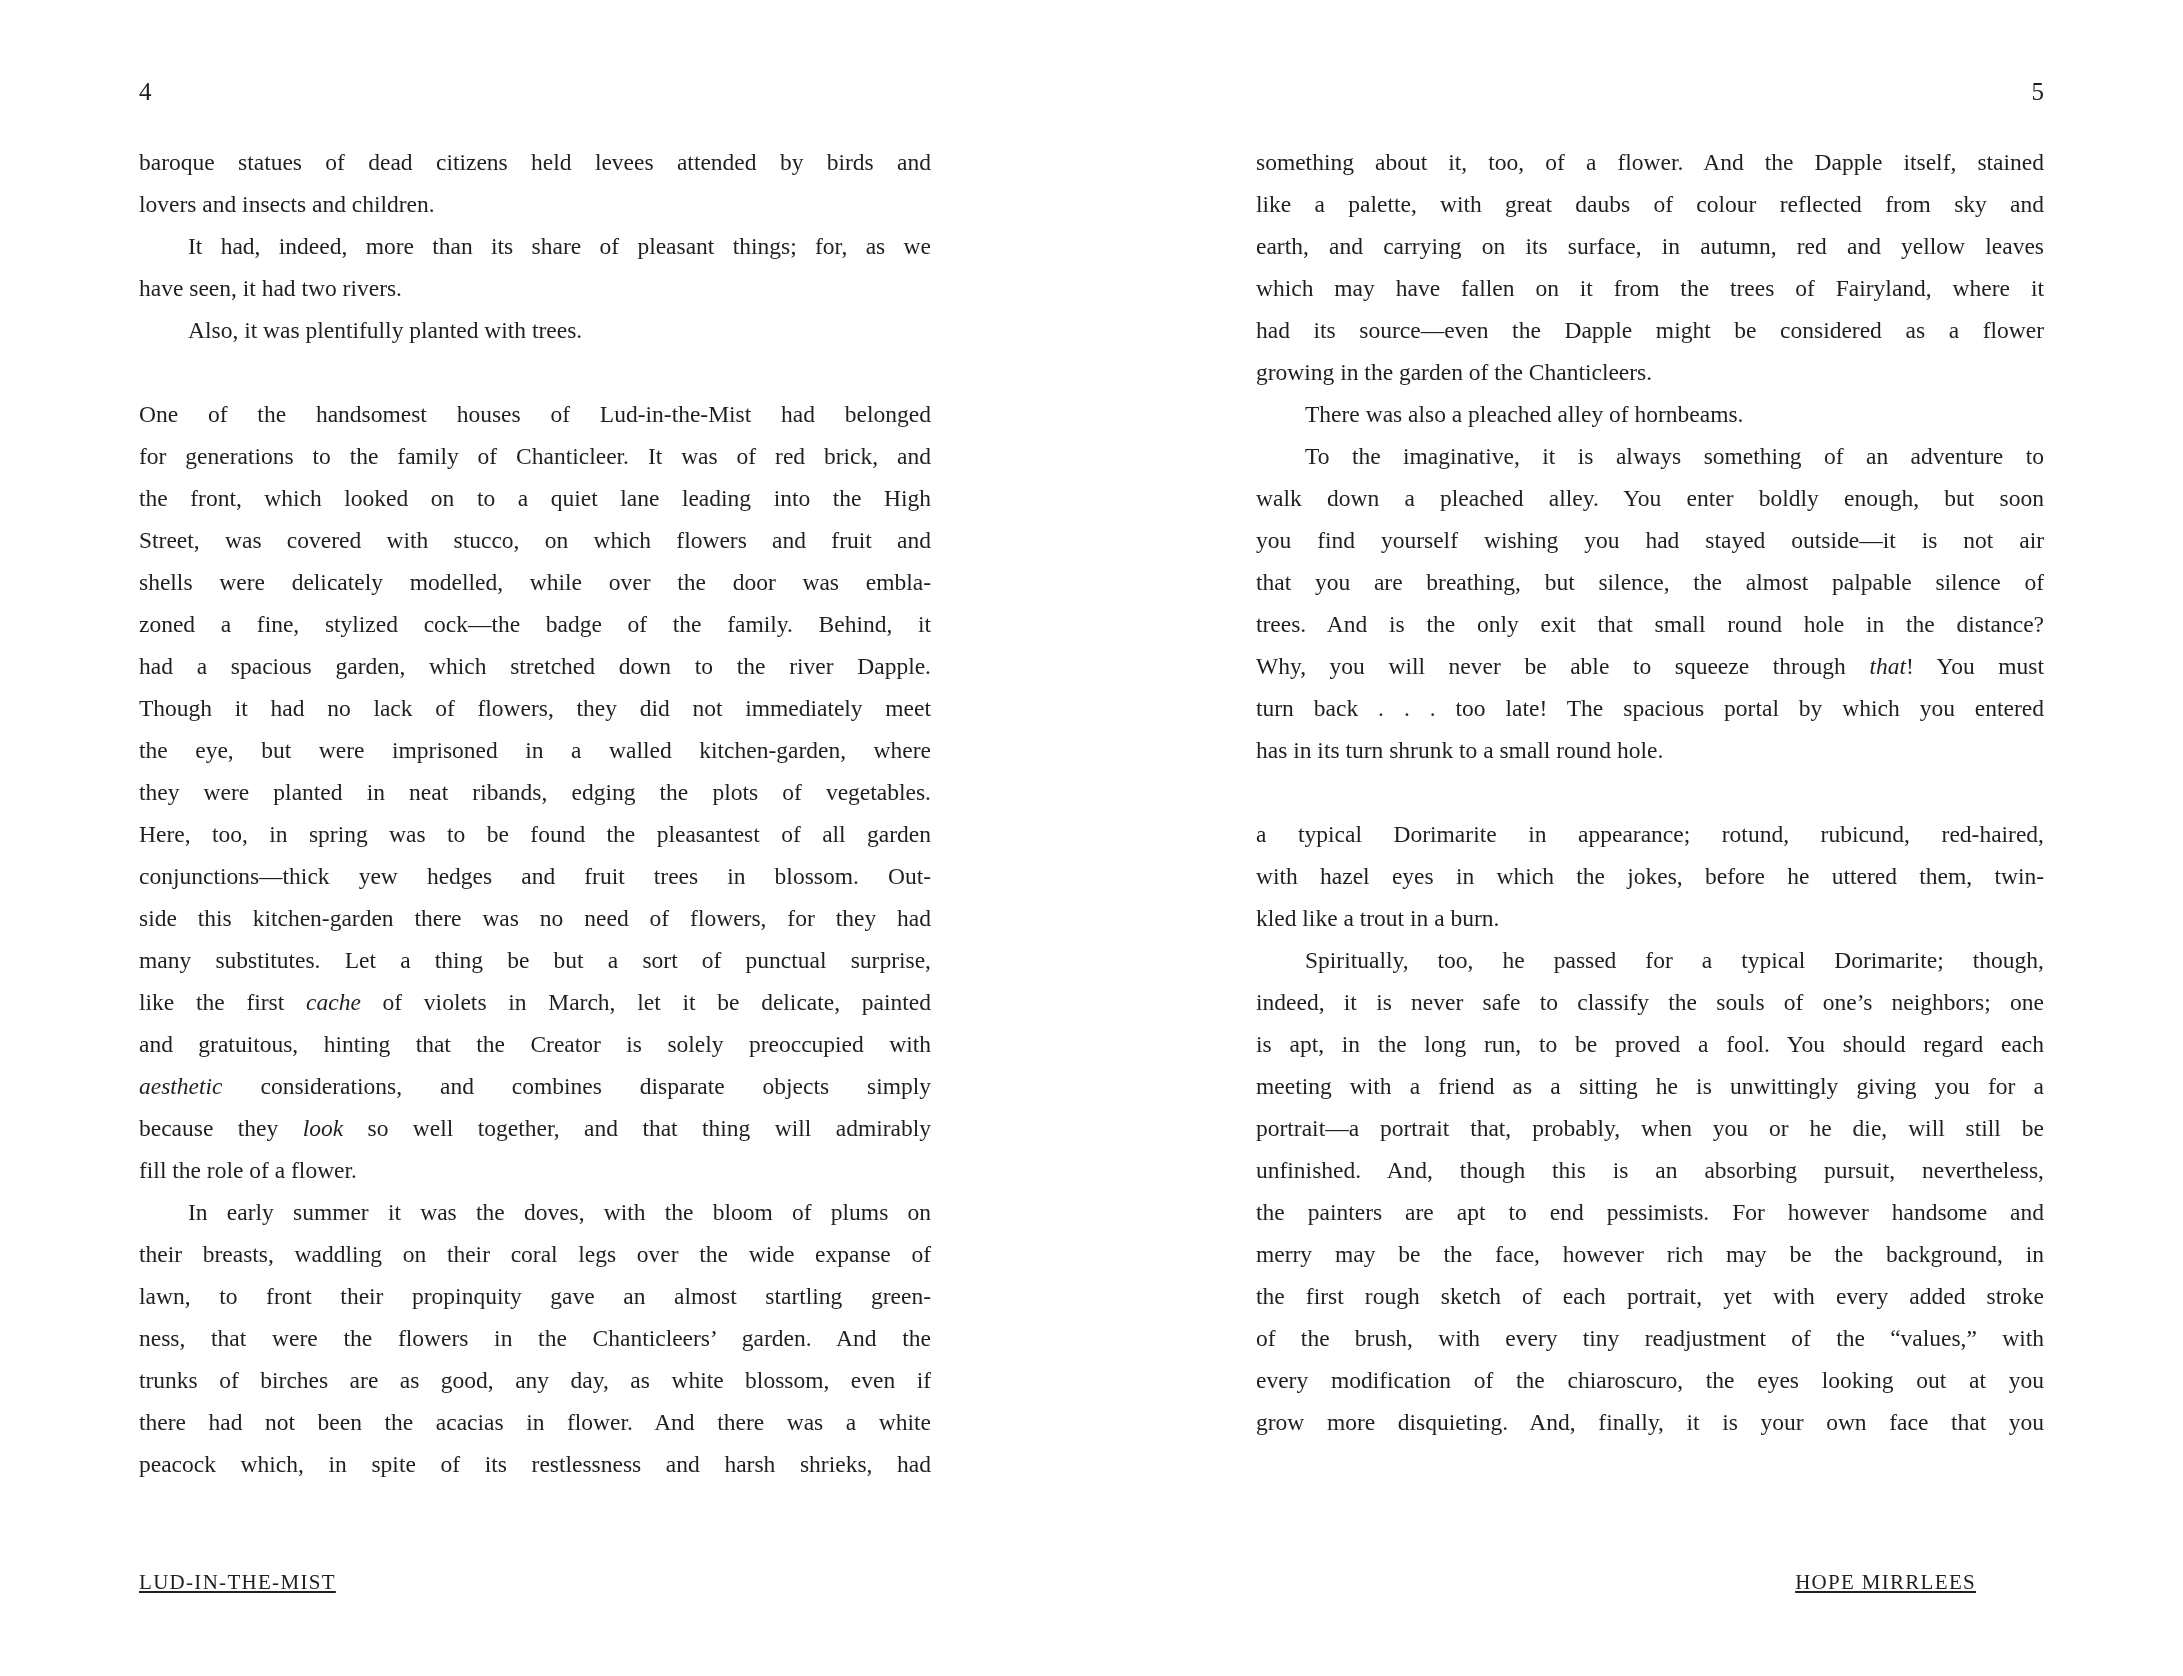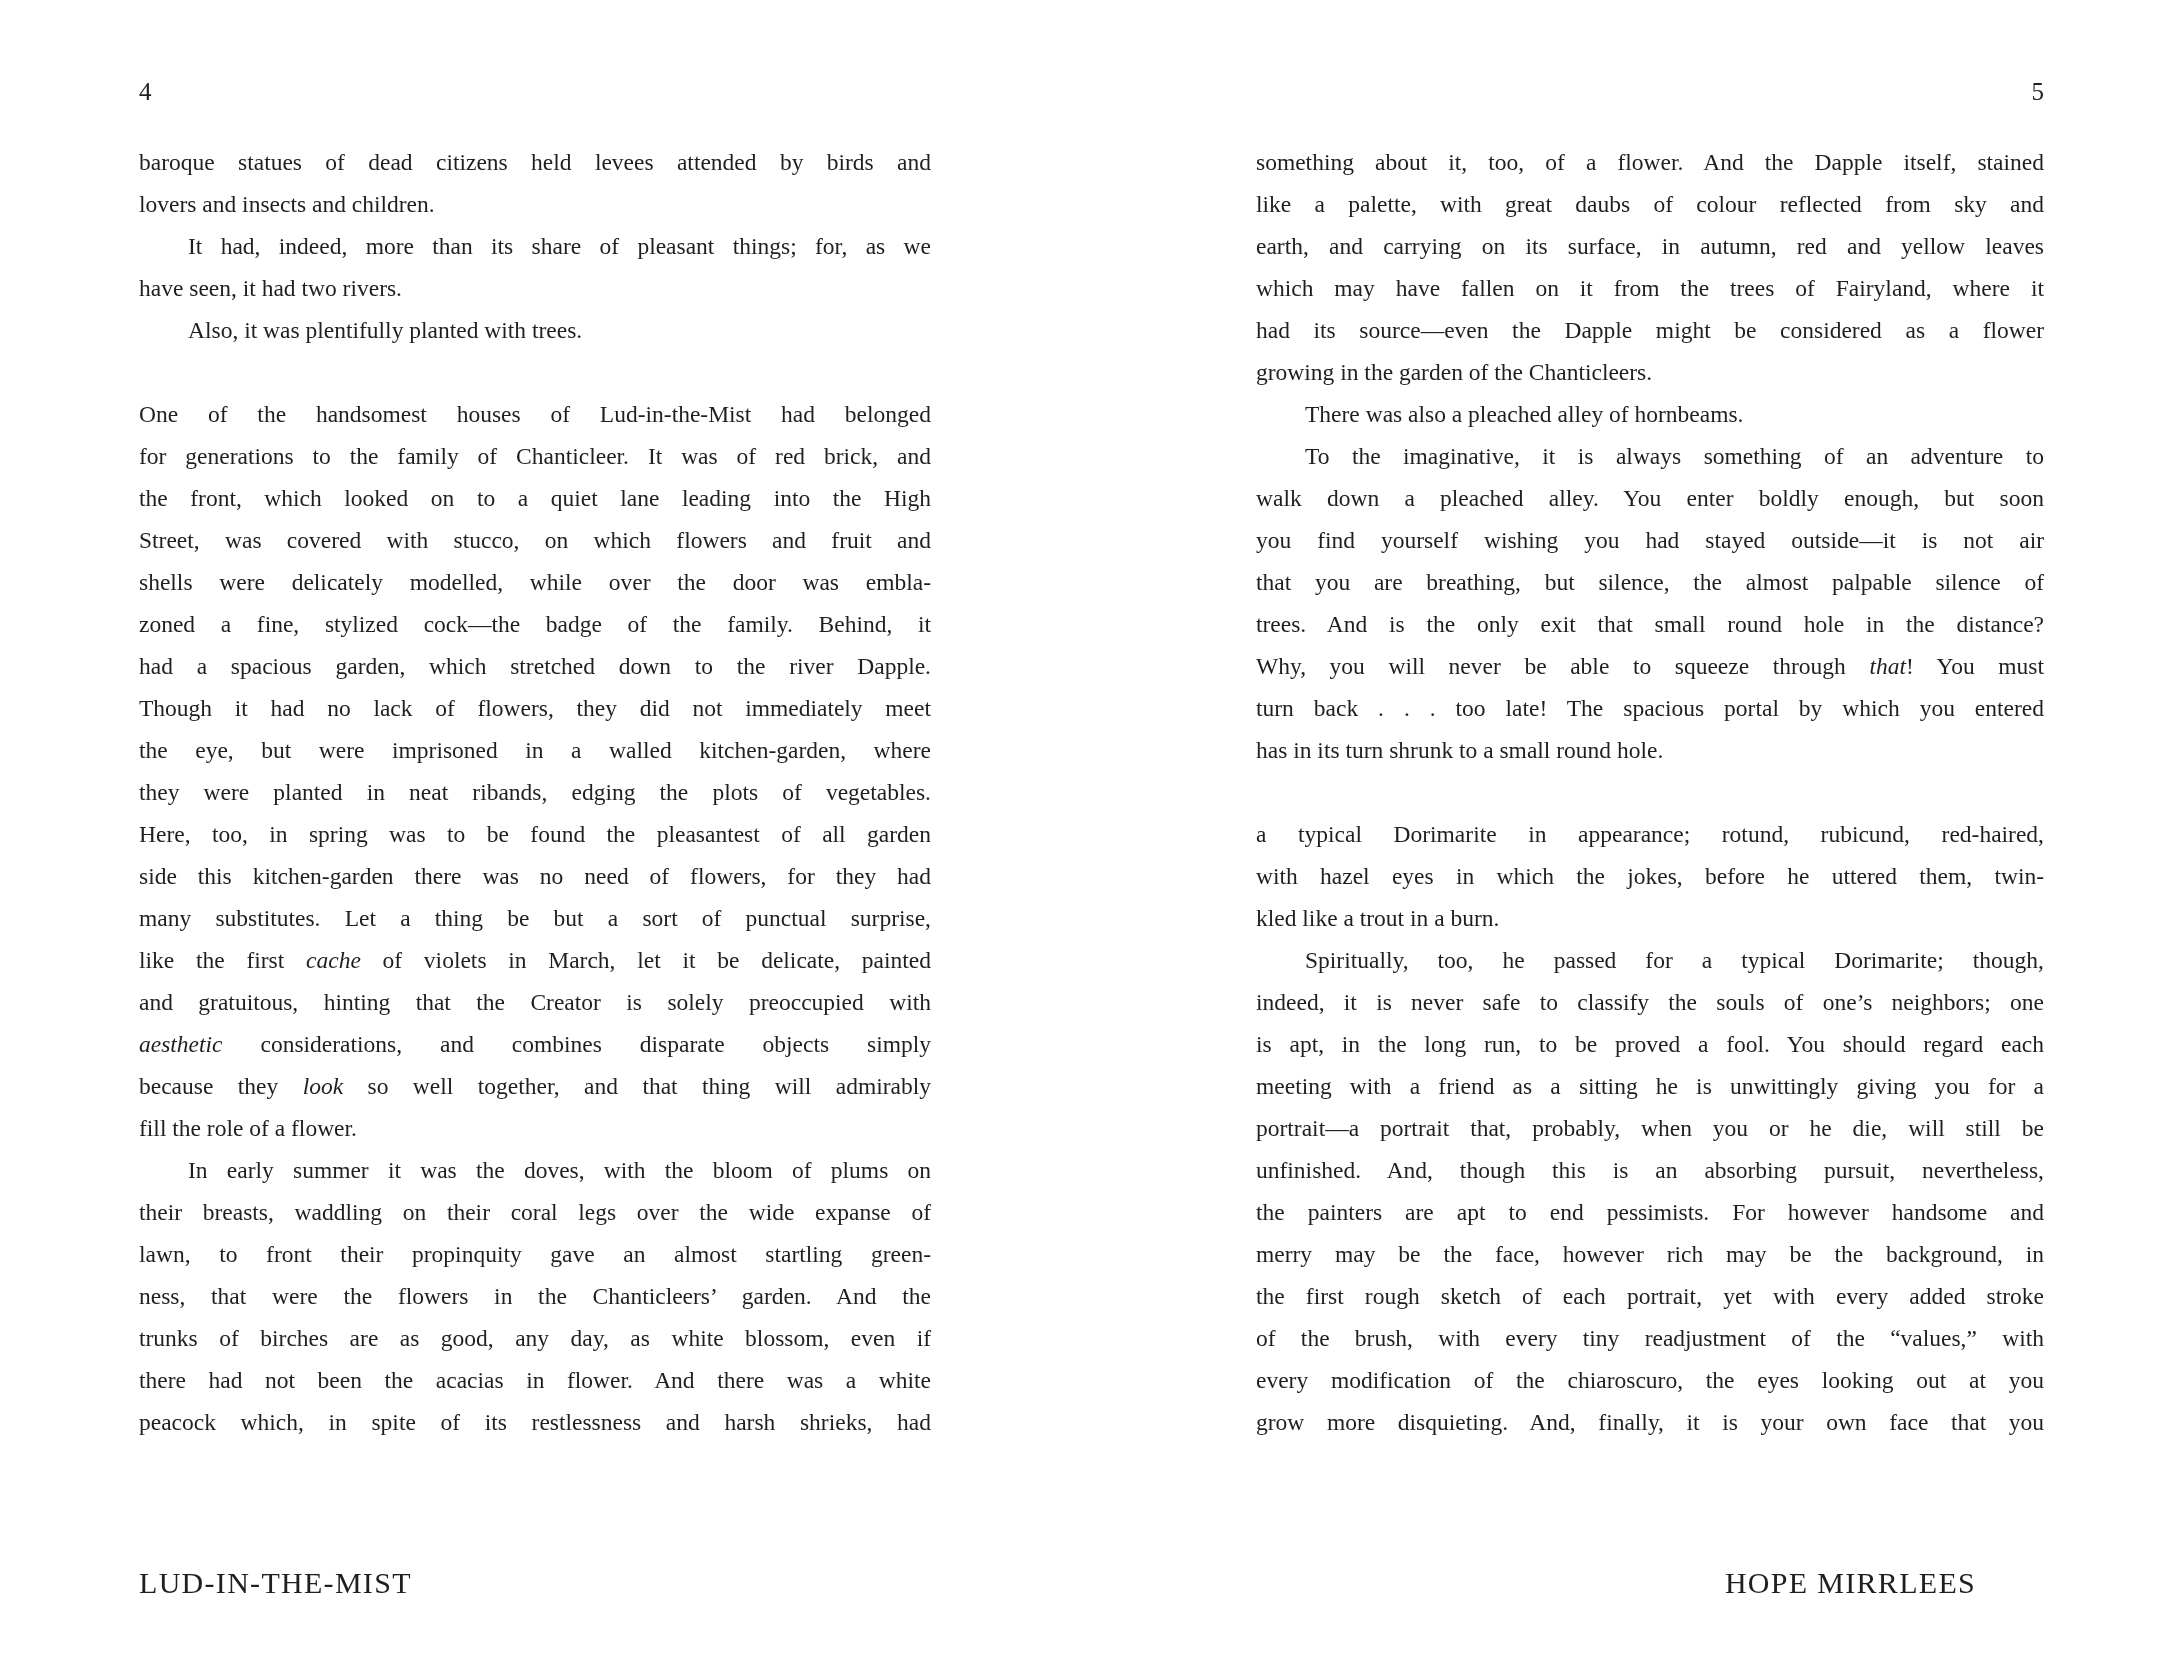--- a/index.html
+++ b/index.html
@@ -36,23 +36,24 @@
     white-space: normal;
     hyphens: none;
   }
   .line.stretch { text-align-last: justify; }
   .line.indent  { padding-left: 49px; }
   .line.blank   { height: 42px; }
   .line em { font-style: italic; }
   .footer {
     position: absolute;
     top: 1569px;
-    font-size: 30px;
+    font-size: 21px;
     line-height: 27px;
     letter-spacing: 1.3px;
+    text-decoration: underline;
   }
   .footer-left  { left: 139px;  width: 792px; text-align: left; }
   .footer-right { left: 1188px; width: 788px; text-align: right; }
 </style>
 </head>
 <body>
 
 <div class="spread">
 
   <div class="pagenum pagenum-left">4</div>
@@ -70,20 +71,21 @@
       <div class="line stretch"><span>for generations to the family of Chanticleer. It was of red brick, and</span></div>
       <div class="line stretch"><span>the front, which looked on to a quiet lane leading into the High</span></div>
       <div class="line stretch"><span>Street, was covered with stucco, on which flowers and fruit and</span></div>
       <div class="line stretch"><span>shells were delicately modelled, while over the door was embla-</span></div>
       <div class="line stretch"><span>zoned a fine, stylized cock—the badge of the family. Behind, it</span></div>
       <div class="line stretch"><span>had a spacious garden, which stretched down to the river Dapple.</span></div>
       <div class="line stretch"><span>Though it had no lack of flowers, they did not immediately meet</span></div>
       <div class="line stretch"><span>the eye, but were imprisoned in a walled kitchen-garden, where</span></div>
       <div class="line stretch"><span>they were planted in neat ribands, edging the plots of vegetables.</span></div>
       <div class="line stretch"><span>Here, too, in spring was to be found the pleasantest of all garden</span></div>
+      <div class="line stretch"><span>conjunctions—thick yew hedges and fruit trees in blossom. Out-</span></div>
       <div class="line stretch"><span>side this kitchen-garden there was no need of flowers, for they had</span></div>
       <div class="line stretch"><span>many substitutes. Let a thing be but a sort of punctual surprise,</span></div>
       <div class="line stretch"><span>like the first </span><em>cache</em><span> of violets in March, let it be delicate, painted</span></div>
       <div class="line stretch"><span>and gratuitous, hinting that the Creator is solely preoccupied with</span></div>
       <div class="line stretch"><em>aesthetic</em><span> considerations, and combines disparate objects simply</span></div>
       <div class="line stretch"><span>because they </span><em>look</em><span> so well together, and that thing will admirably</span></div>
       <div class="line"><span>fill the role of a flower.</span></div>
       <div class="line indent stretch"><span>In early summer it was the doves, with the bloom of plums on</span></div>
       <div class="line stretch"><span>their breasts, waddling on their coral legs over the wide expanse of</span></div>
       <div class="line stretch"><span>lawn, to front their propinquity gave an almost startling green-</span></div>

